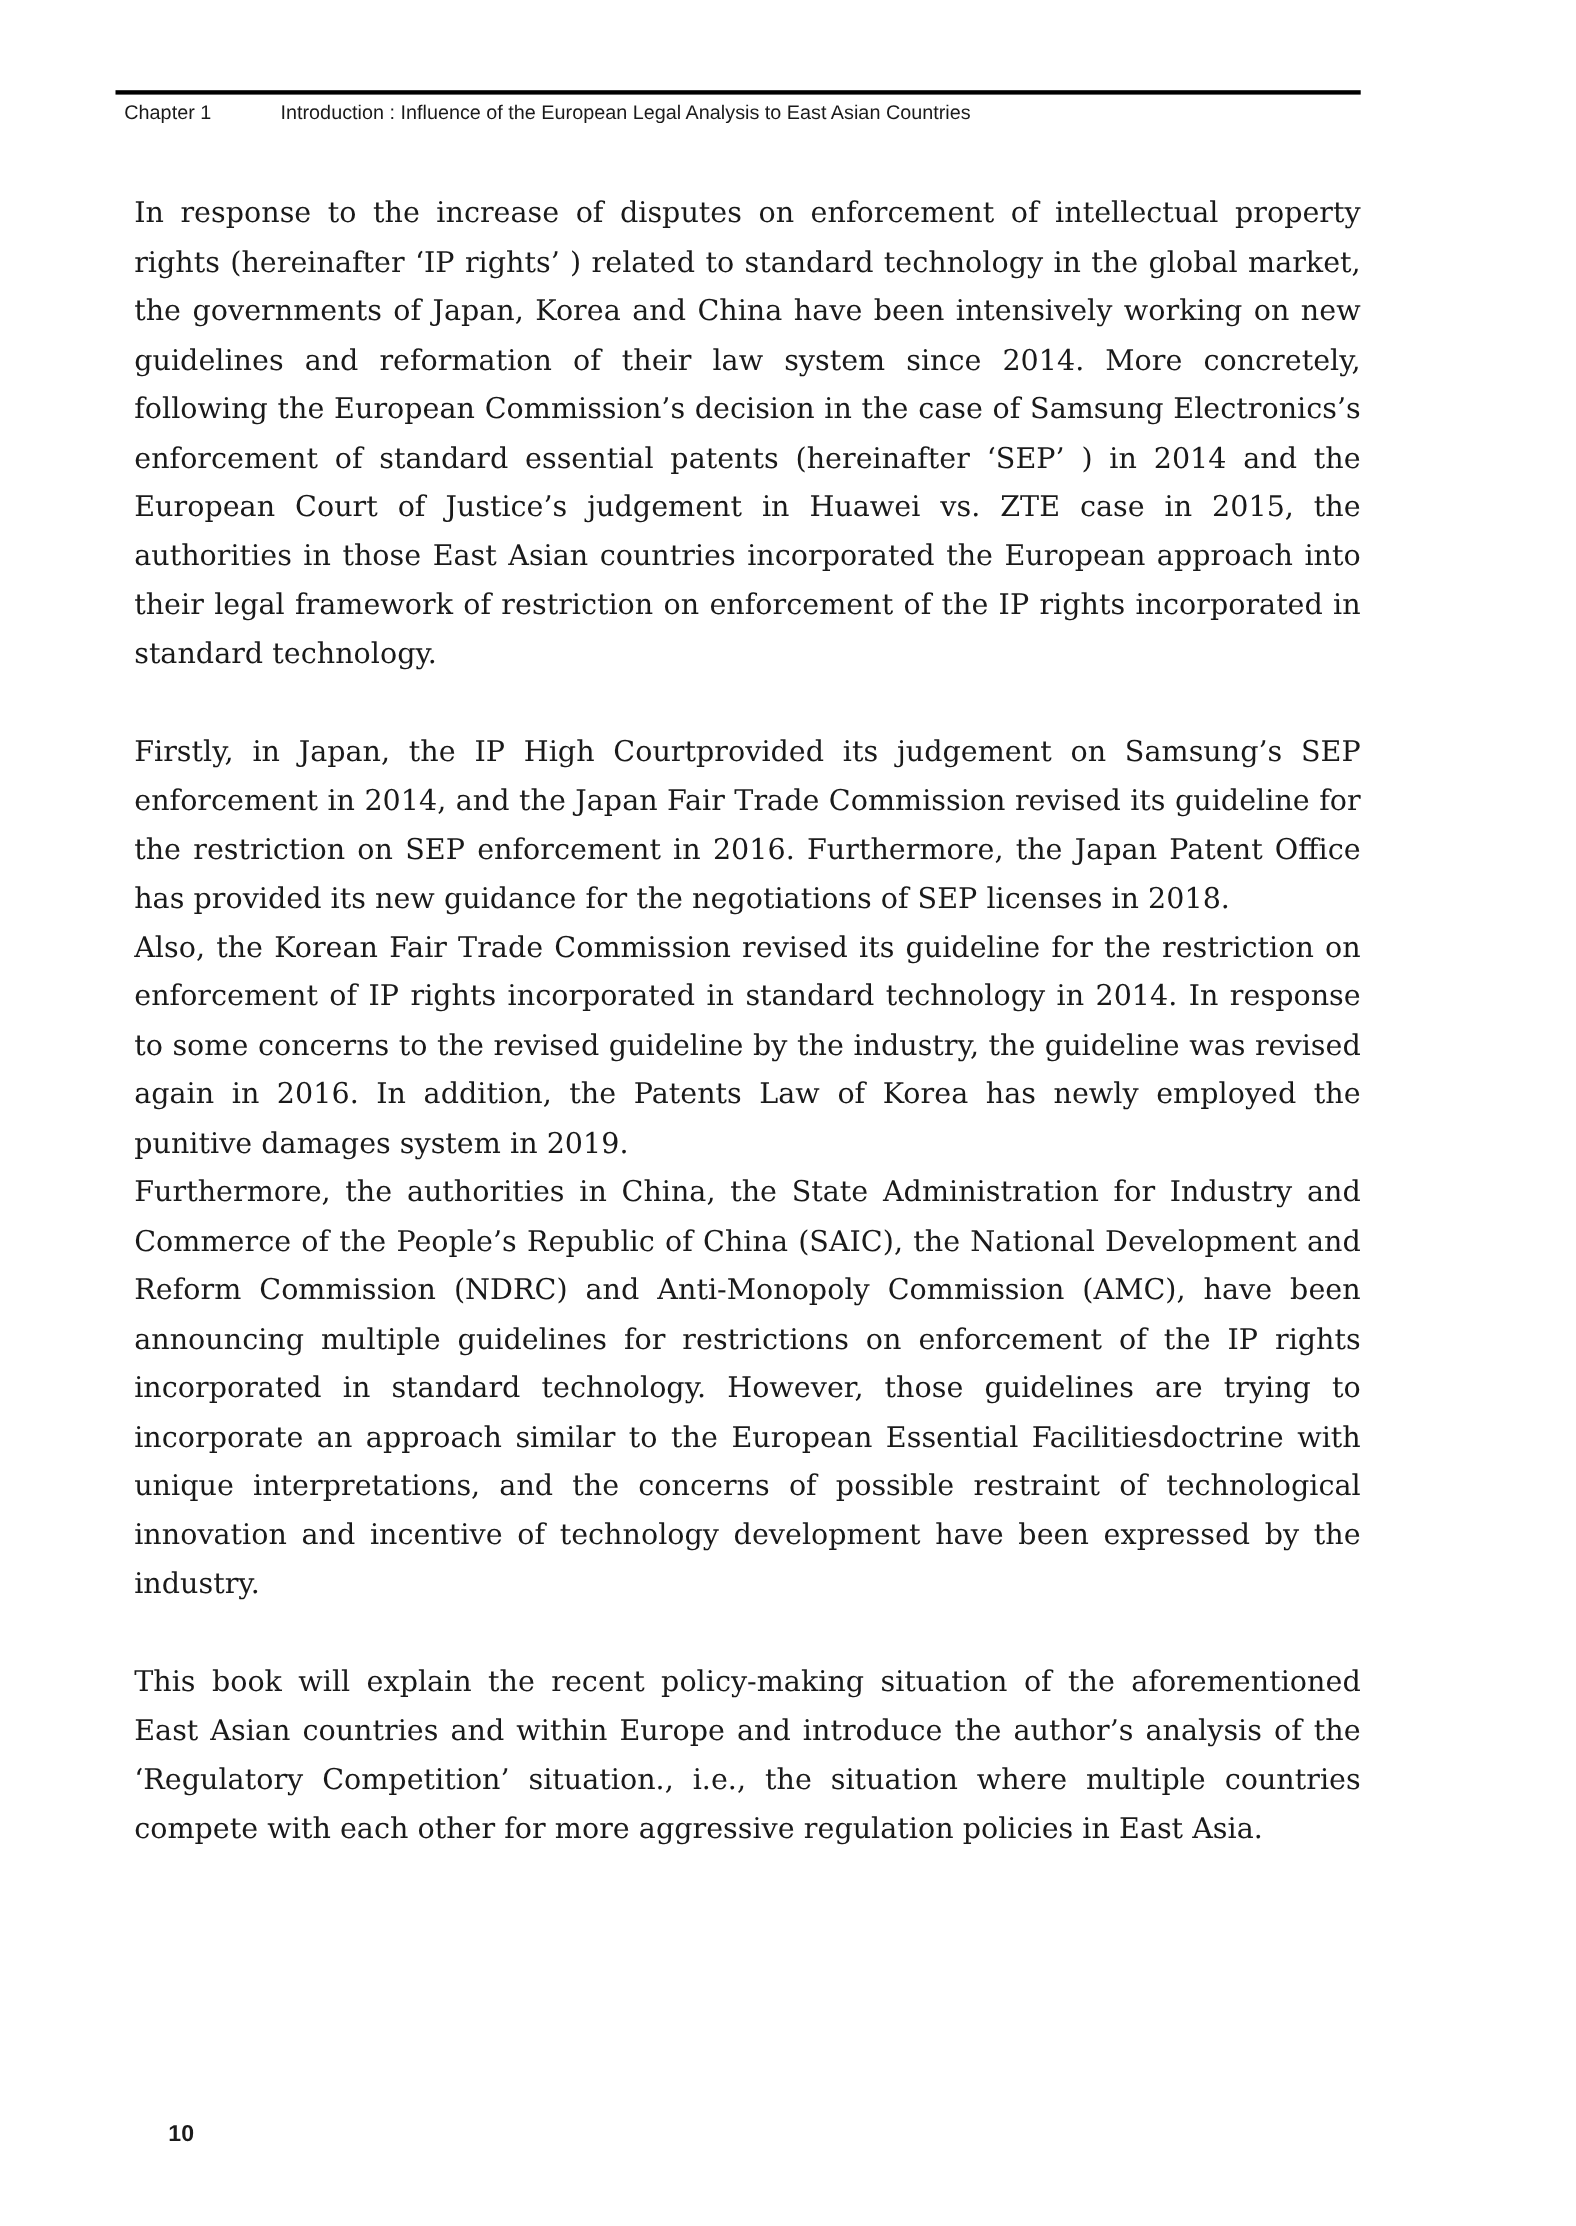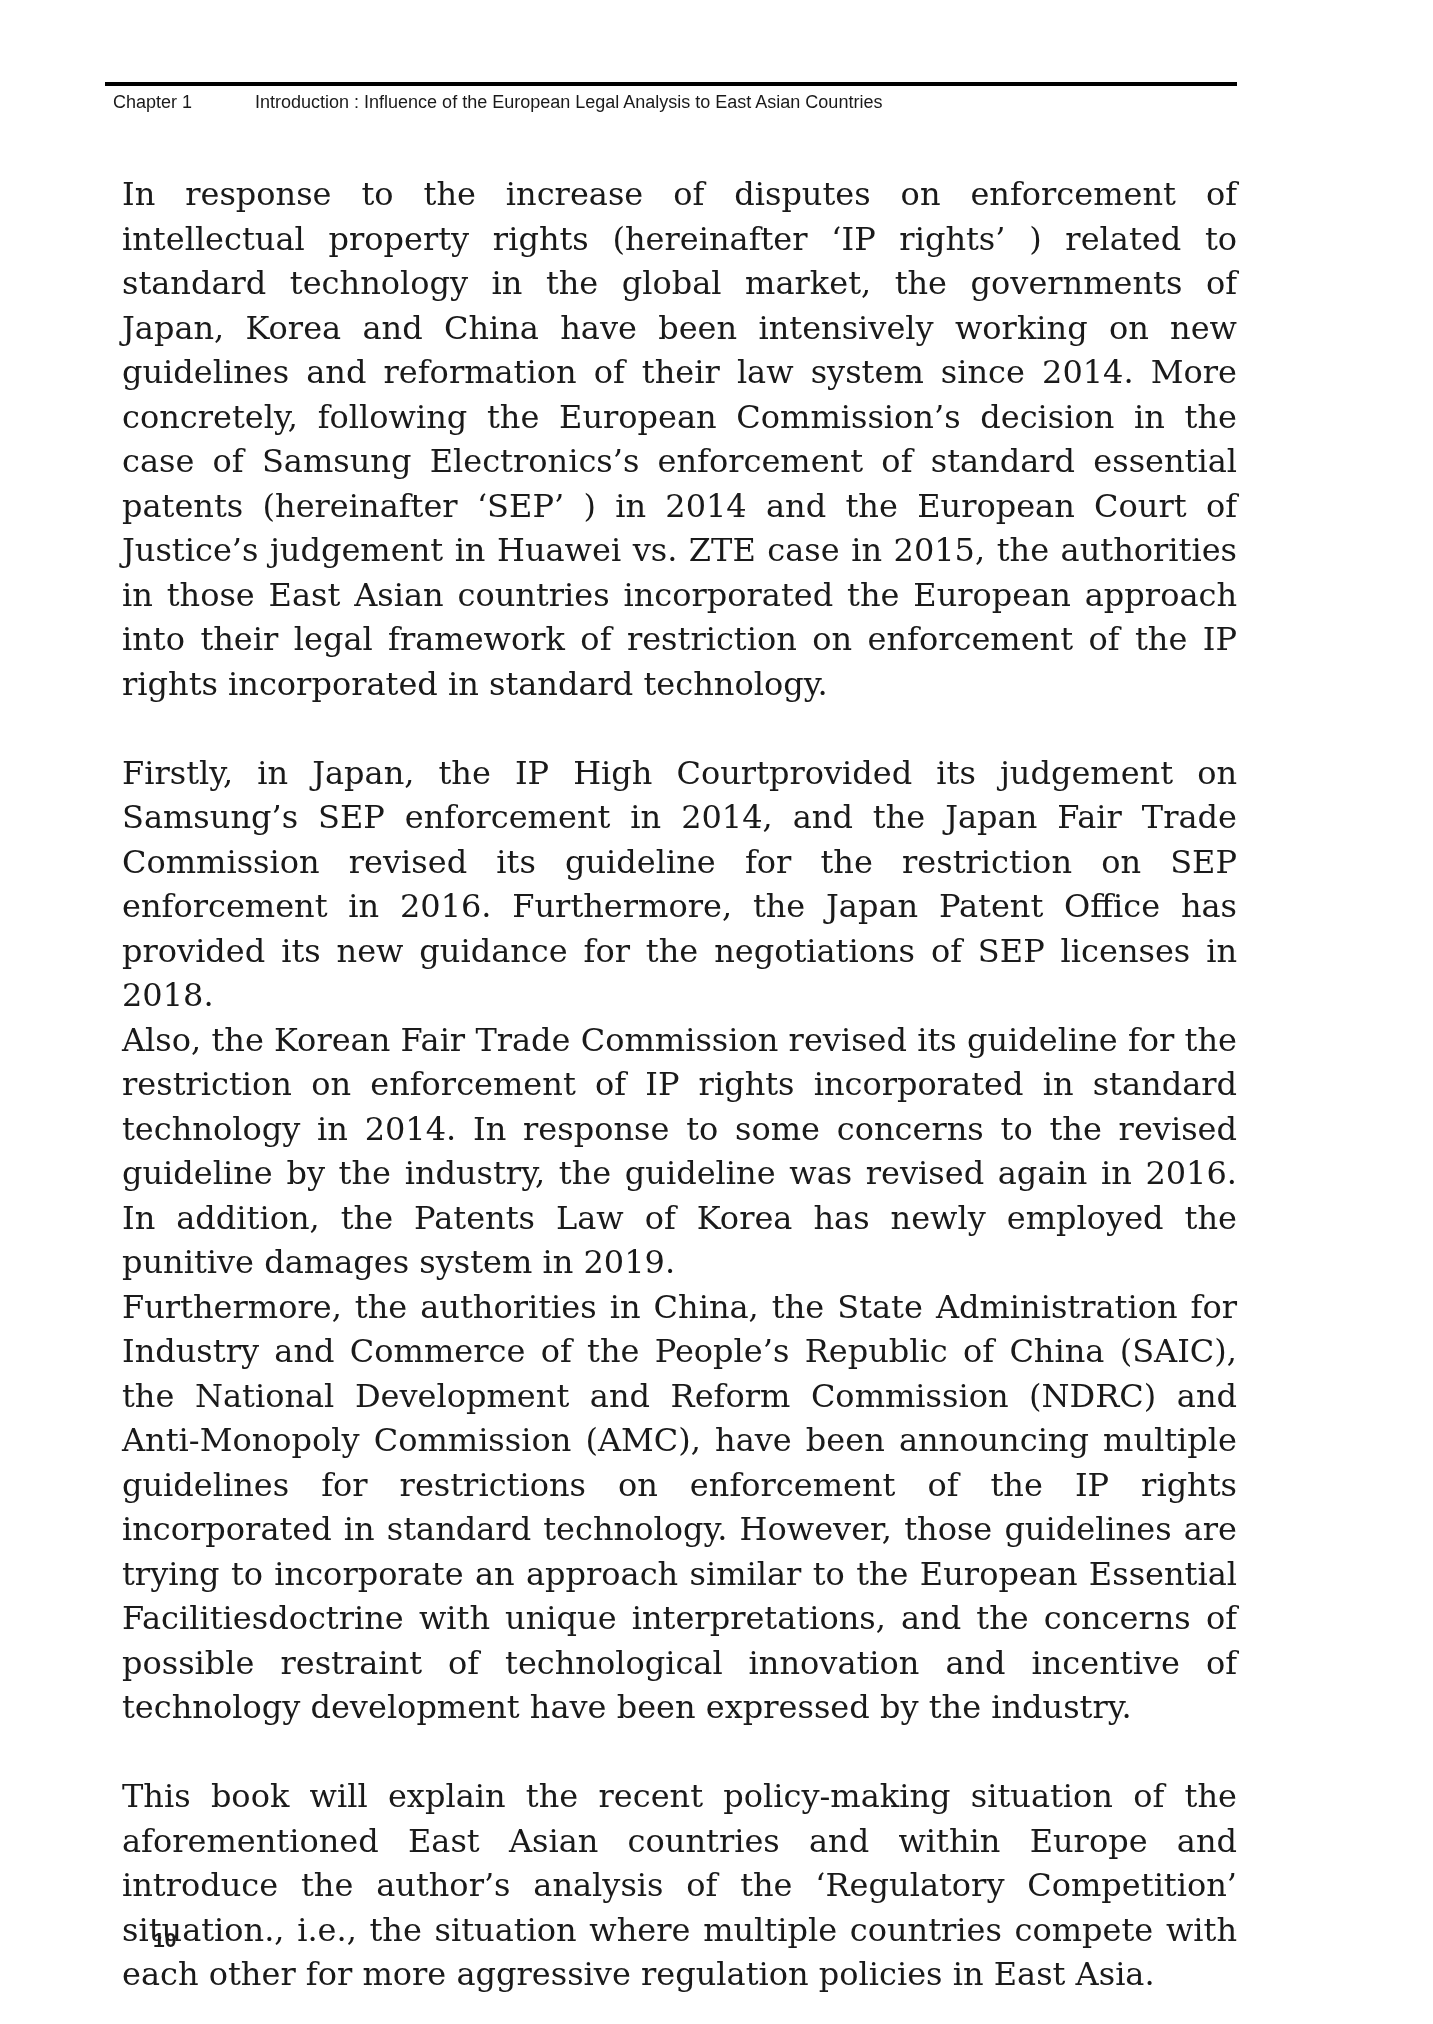--- a/index.html
+++ b/index.html
@@ -37,21 +37,21 @@
     width: 1132px;
     height: 4px;
     background: var(--rule, #000000);
   }
   .body-text {
     position: absolute;
     left: 122px;
     top: 172px;
     width: 1115px;
     font-family: "DejaVu Serif", "Liberation Serif", serif;
-    font-size: 32px;
+    font-size: 26px;
     line-height: 44.5px;
     text-align: justify;
     color: var(--text, #1a1a1a);
   }
   .para {
     margin: 0;
   }
   .para.gap-after {
     margin-bottom: 44.5px;
   }

